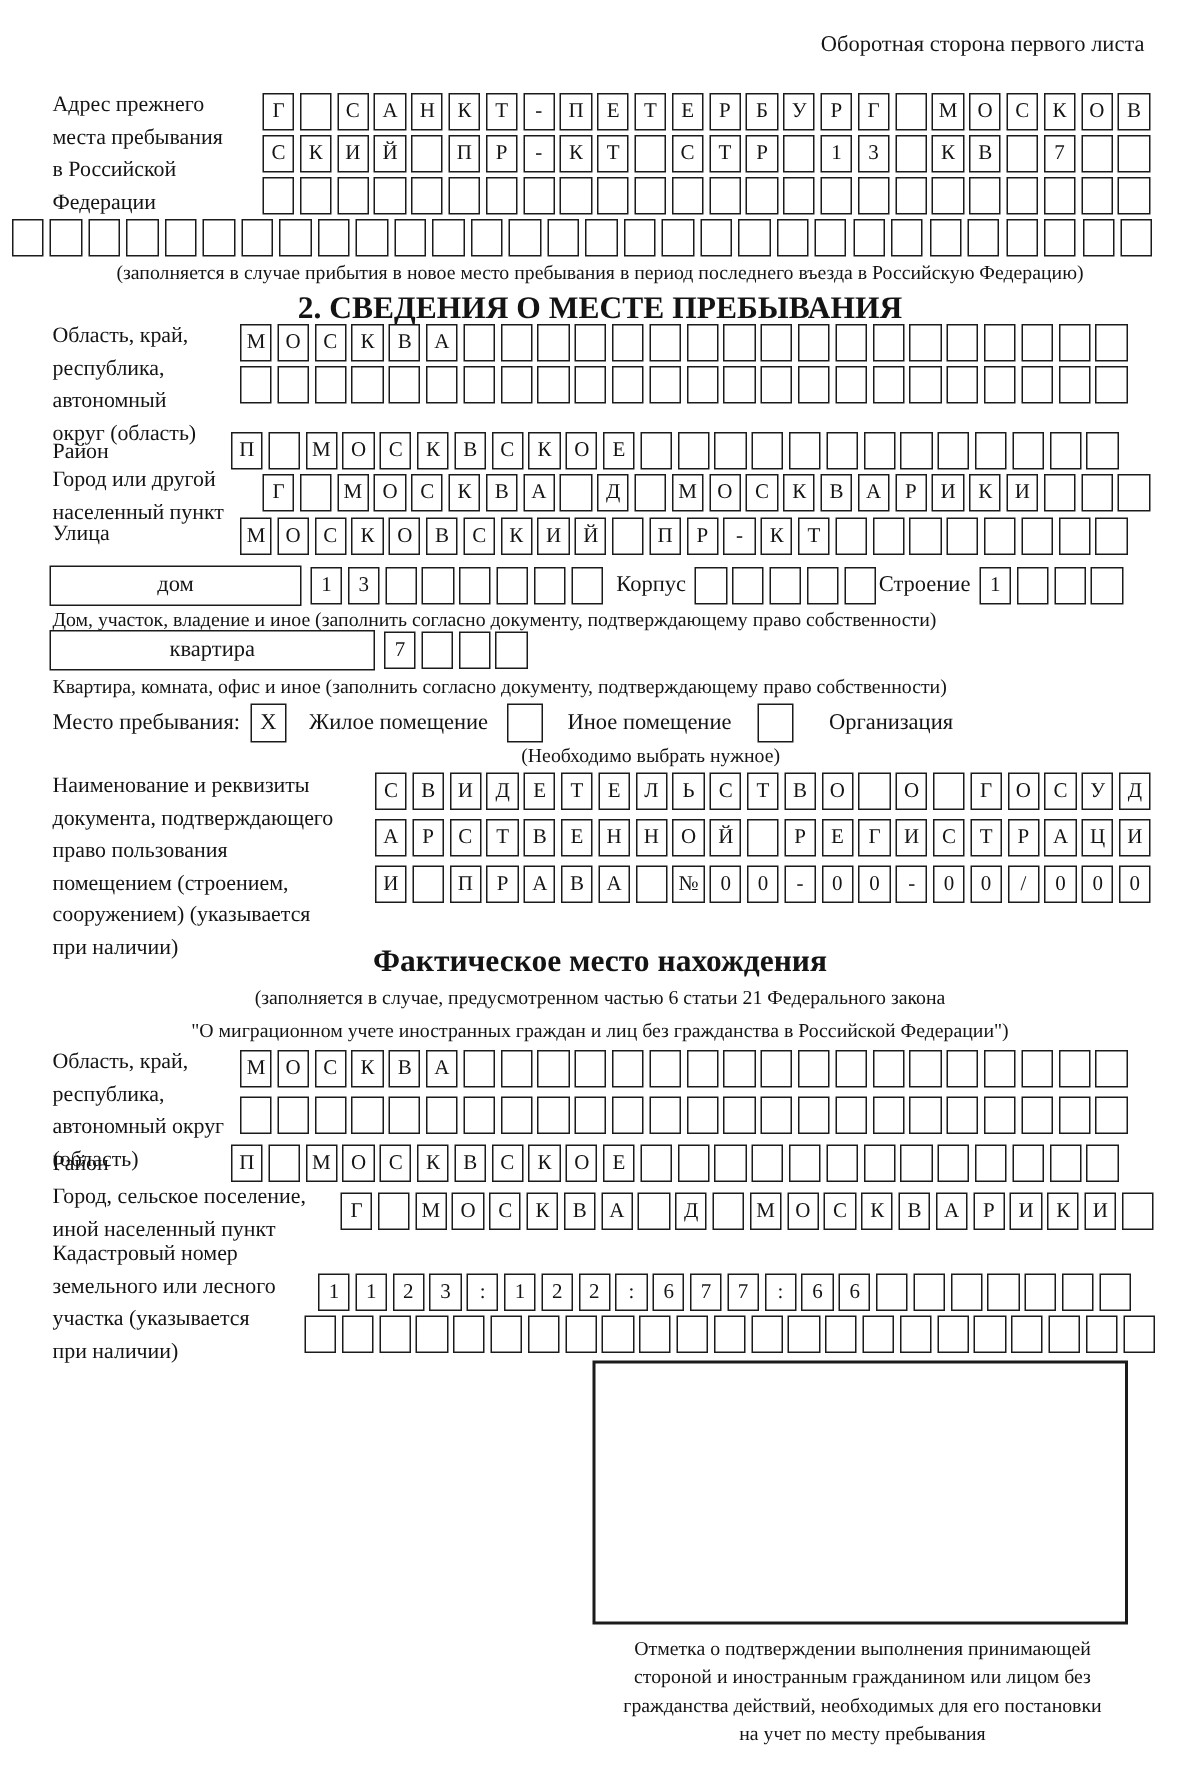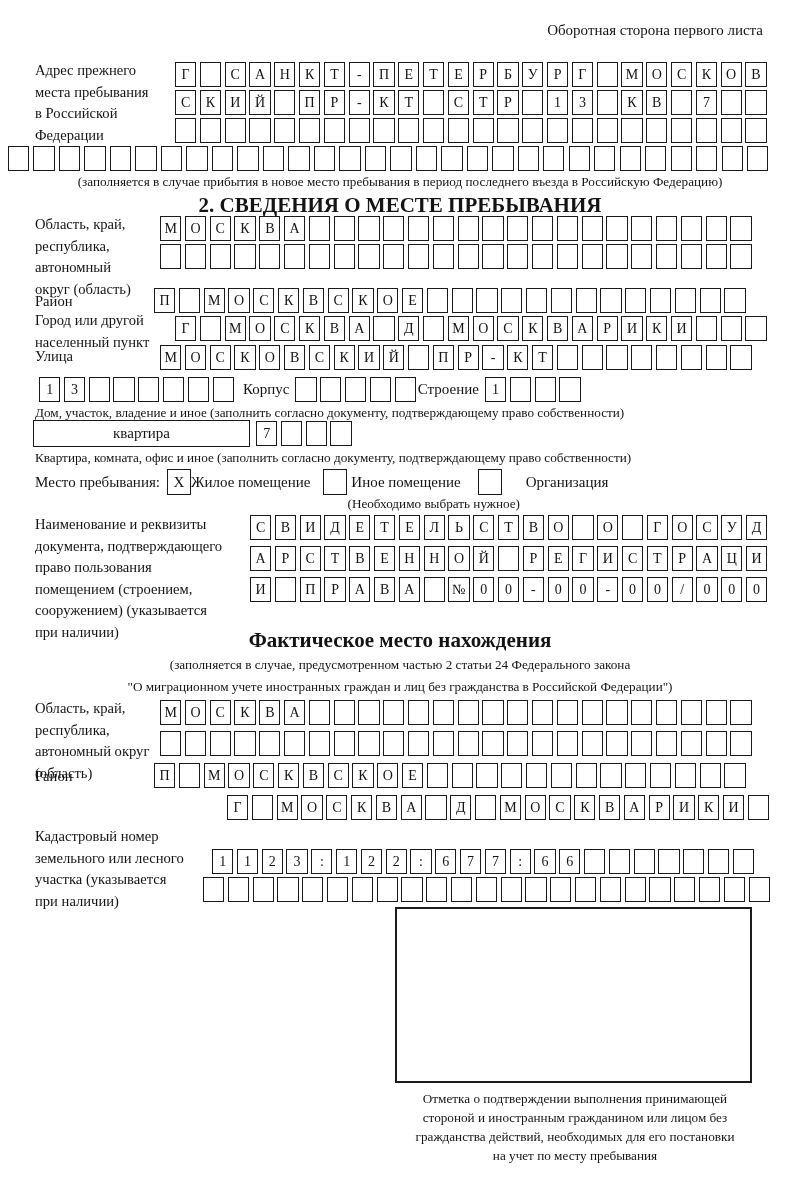--- a/index.html
+++ b/index.html
@@ -282,20 +282,21 @@
       <div class="cell"></div>
       <div class="cell"></div>
       <div class="cell"></div>
       <div class="cell"></div>
       <div class="cell"></div>
       <div class="cell"></div>
       <div class="cell"></div>
     </div>
 
   <div class="abs fieldrow" style="left:33px; top:377px">
+    <div class="widebox" style="width:168px">дом</div>
     <div class="boxrow" style="margin-left:6px">
         <div class="cell">1</div>
         <div class="cell">3</div>
         <div class="cell"></div>
         <div class="cell"></div>
         <div class="cell"></div>
         <div class="cell"></div>
         <div class="cell"></div>
         <div class="cell"></div>
       </div>
@@ -324,23 +325,23 @@
         <div class="cell"></div>
         <div class="cell"></div>
         <div class="cell"></div>
       </div>
   </div>
   <div class="abs caption" style="left:35px; top:449px">Квартира, комната, офис и иное (заполнить согласно документу, подтверждающему право собственности)</div>
 
   <div class="abs fieldrow" style="left:35px; top:469px">
     <div class="inl">Место пребывания:</div>
     <div class="cell ck" style="margin-left:7px">X</div>
-    <div class="inl" style="margin-left:0">Жилое помещение</div>
+    <div class="inl" style="margin-left:15px">Жилое помещение</div>
     <div class="cell ck" style="margin-left:13px"></div>
-    <div class="inl" style="margin-left:4px">Иное помещение</div>
+    <div class="inl" style="margin-left:16px">Иное помещение</div>
     <div class="cell ck" style="margin-left:17px"></div>
     <div class="inl" style="margin-left:24px">Организация</div>
   </div>
   <div class="abs caption" style="left:160px; top:495px; width:360px; text-align:right">(Необходимо выбрать нужное)</div>
 
   <div class="abs lbl" style="left:35px; top:514px; width:218px">Наименование и реквизиты
 документа, подтверждающего
 право пользования
 помещением (строением,
 сооружением) (указывается
@@ -409,21 +410,21 @@
       <div class="cell">-</div>
       <div class="cell">0</div>
       <div class="cell">0</div>
       <div class="cell">/</div>
       <div class="cell">0</div>
       <div class="cell">0</div>
       <div class="cell">0</div>
     </div>
 
   <div class="abs title center" style="top:628px">Фактическое место нахождения</div>
-  <div class="abs caption center" style="top:656px">(заполняется в случае, предусмотренном частью 2 статьи 24 Федерального закона</div>
+  <div class="abs caption center" style="top:656px">(заполняется в случае, предусмотренном частью 6 статьи 21 Федерального закона</div>
   <div class="abs caption center" style="top:678px">"О миграционном учете иностранных граждан и лиц без гражданства в Российской Федерации")</div>
 
   <div class="abs lbl" style="left:35px; top:698px; width:142px">Область, край,
 республика,
 автономный округ
 (область)</div>
   <div class="abs boxrow" style="left:160px; top:700px">
       <div class="cell">М</div>
       <div class="cell">О</div>
       <div class="cell">С</div>
@@ -497,20 +498,22 @@
       <div class="cell"></div>
       <div class="cell"></div>
       <div class="cell"></div>
       <div class="cell"></div>
       <div class="cell"></div>
       <div class="cell"></div>
       <div class="cell"></div>
       <div class="cell"></div>
     </div>
 
+  <div class="abs lbl" style="left:35px; top:788px; width:200px">Город, сельское поселение,
+иной населенный пункт</div>
   <div class="abs boxrow" style="left:227px; top:795px">
       <div class="cell">Г</div>
       <div class="cell"></div>
       <div class="cell">М</div>
       <div class="cell">О</div>
       <div class="cell">С</div>
       <div class="cell">К</div>
       <div class="cell">В</div>
       <div class="cell">А</div>
       <div class="cell"></div>

